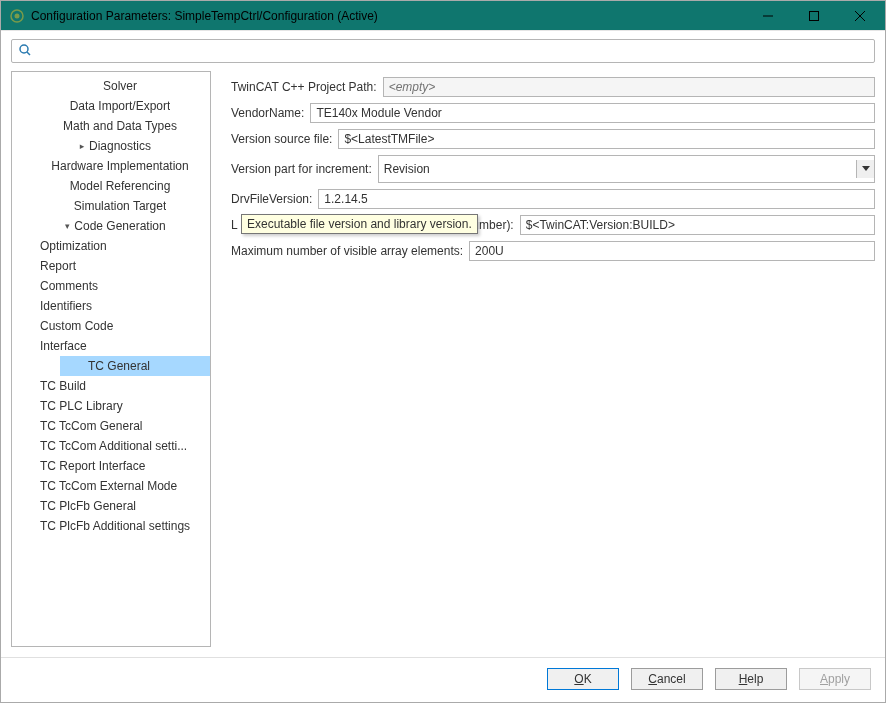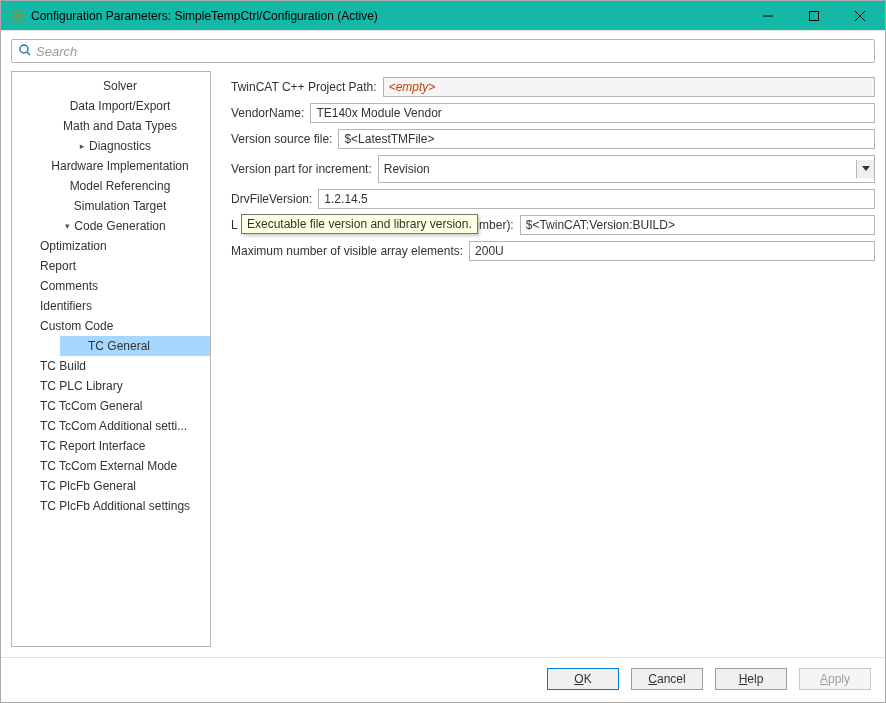--- a/index.html
+++ b/index.html
@@ -19,21 +19,21 @@
     flex-direction: column;
     background: #fff;
   }
 
   
   .titlebar {
     height: 30px;
     display: flex;
     align-items: center;
     padding: 0 2px 0 8px;
-    background: #14b8a6;
+    background: #0f766e;
     border-bottom: 1px solid #e5e5e5;
   }
   .titlebar .app-icon {
     width: 16px;
     height: 16px;
     margin-right: 6px;
     display: inline-flex;
     align-items: center;
     justify-content: center;
   }
@@ -150,21 +150,21 @@
     height: 20px;
     border: 1px solid #b5b5b5;
     padding: 0 5px;
     color: #333;
     background: #fff;
     font-size: 12px;
     outline: none;
   }
   .text-input.disabled {
     background: #f5f5f5;
-    color: #c2410c;
+    color: #737373;
     font-style: italic;
   }
   .combo {
     display: flex;
     align-items: center;
     flex: 1;
     height: 28px;
     border: 1px solid #b5b5b5;
     background: #fff;
   }
@@ -256,21 +256,20 @@
 </div>
 
 <div class="search-wrap">
   <div class="search-box">
     <span class="search-icon">
       <svg width="14" height="14" viewBox="0 0 14 14">
         <circle cx="6" cy="6" r="4" fill="none" stroke="#2a7ab0" stroke-width="1.5"></circle>
         <line x1="9" y1="9" x2="12" y2="12" stroke="#2a7ab0" stroke-width="1.5"></line>
       </svg>
     </span>
-    <input type="text" placeholder="Search" style="">
   </div>
 </div>
 
 <div class="main">
 
   <div class="sidebar" id="sidebar">
       <div class="tree-item depth-0" style="padding-left: 6px;">
         <span class="caret"></span>
         <span class="lbl">Solver</span>
       </div>
@@ -309,20 +308,23 @@
         <span class="lbl">Report</span>
       </div>
       <div class="tree-item depth-1">
         <span class="lbl">Comments</span>
       </div>
       <div class="tree-item depth-1">
         <span class="lbl">Identifiers</span>
       </div>
       <div class="tree-item depth-1">
         <span class="lbl">Custom Code</span>
+      </div>
+      <div class="tree-item depth-1">
+        <span class="lbl">Interface</span>
       </div>
       <div class="tree-item depth-1 selected">
         <span class="lbl">TC General</span>
       </div>
       <div class="tree-item depth-1">
         <span class="lbl">TC Build</span>
       </div>
       <div class="tree-item depth-1">
         <span class="lbl">TC PLC Library</span>
       </div>

